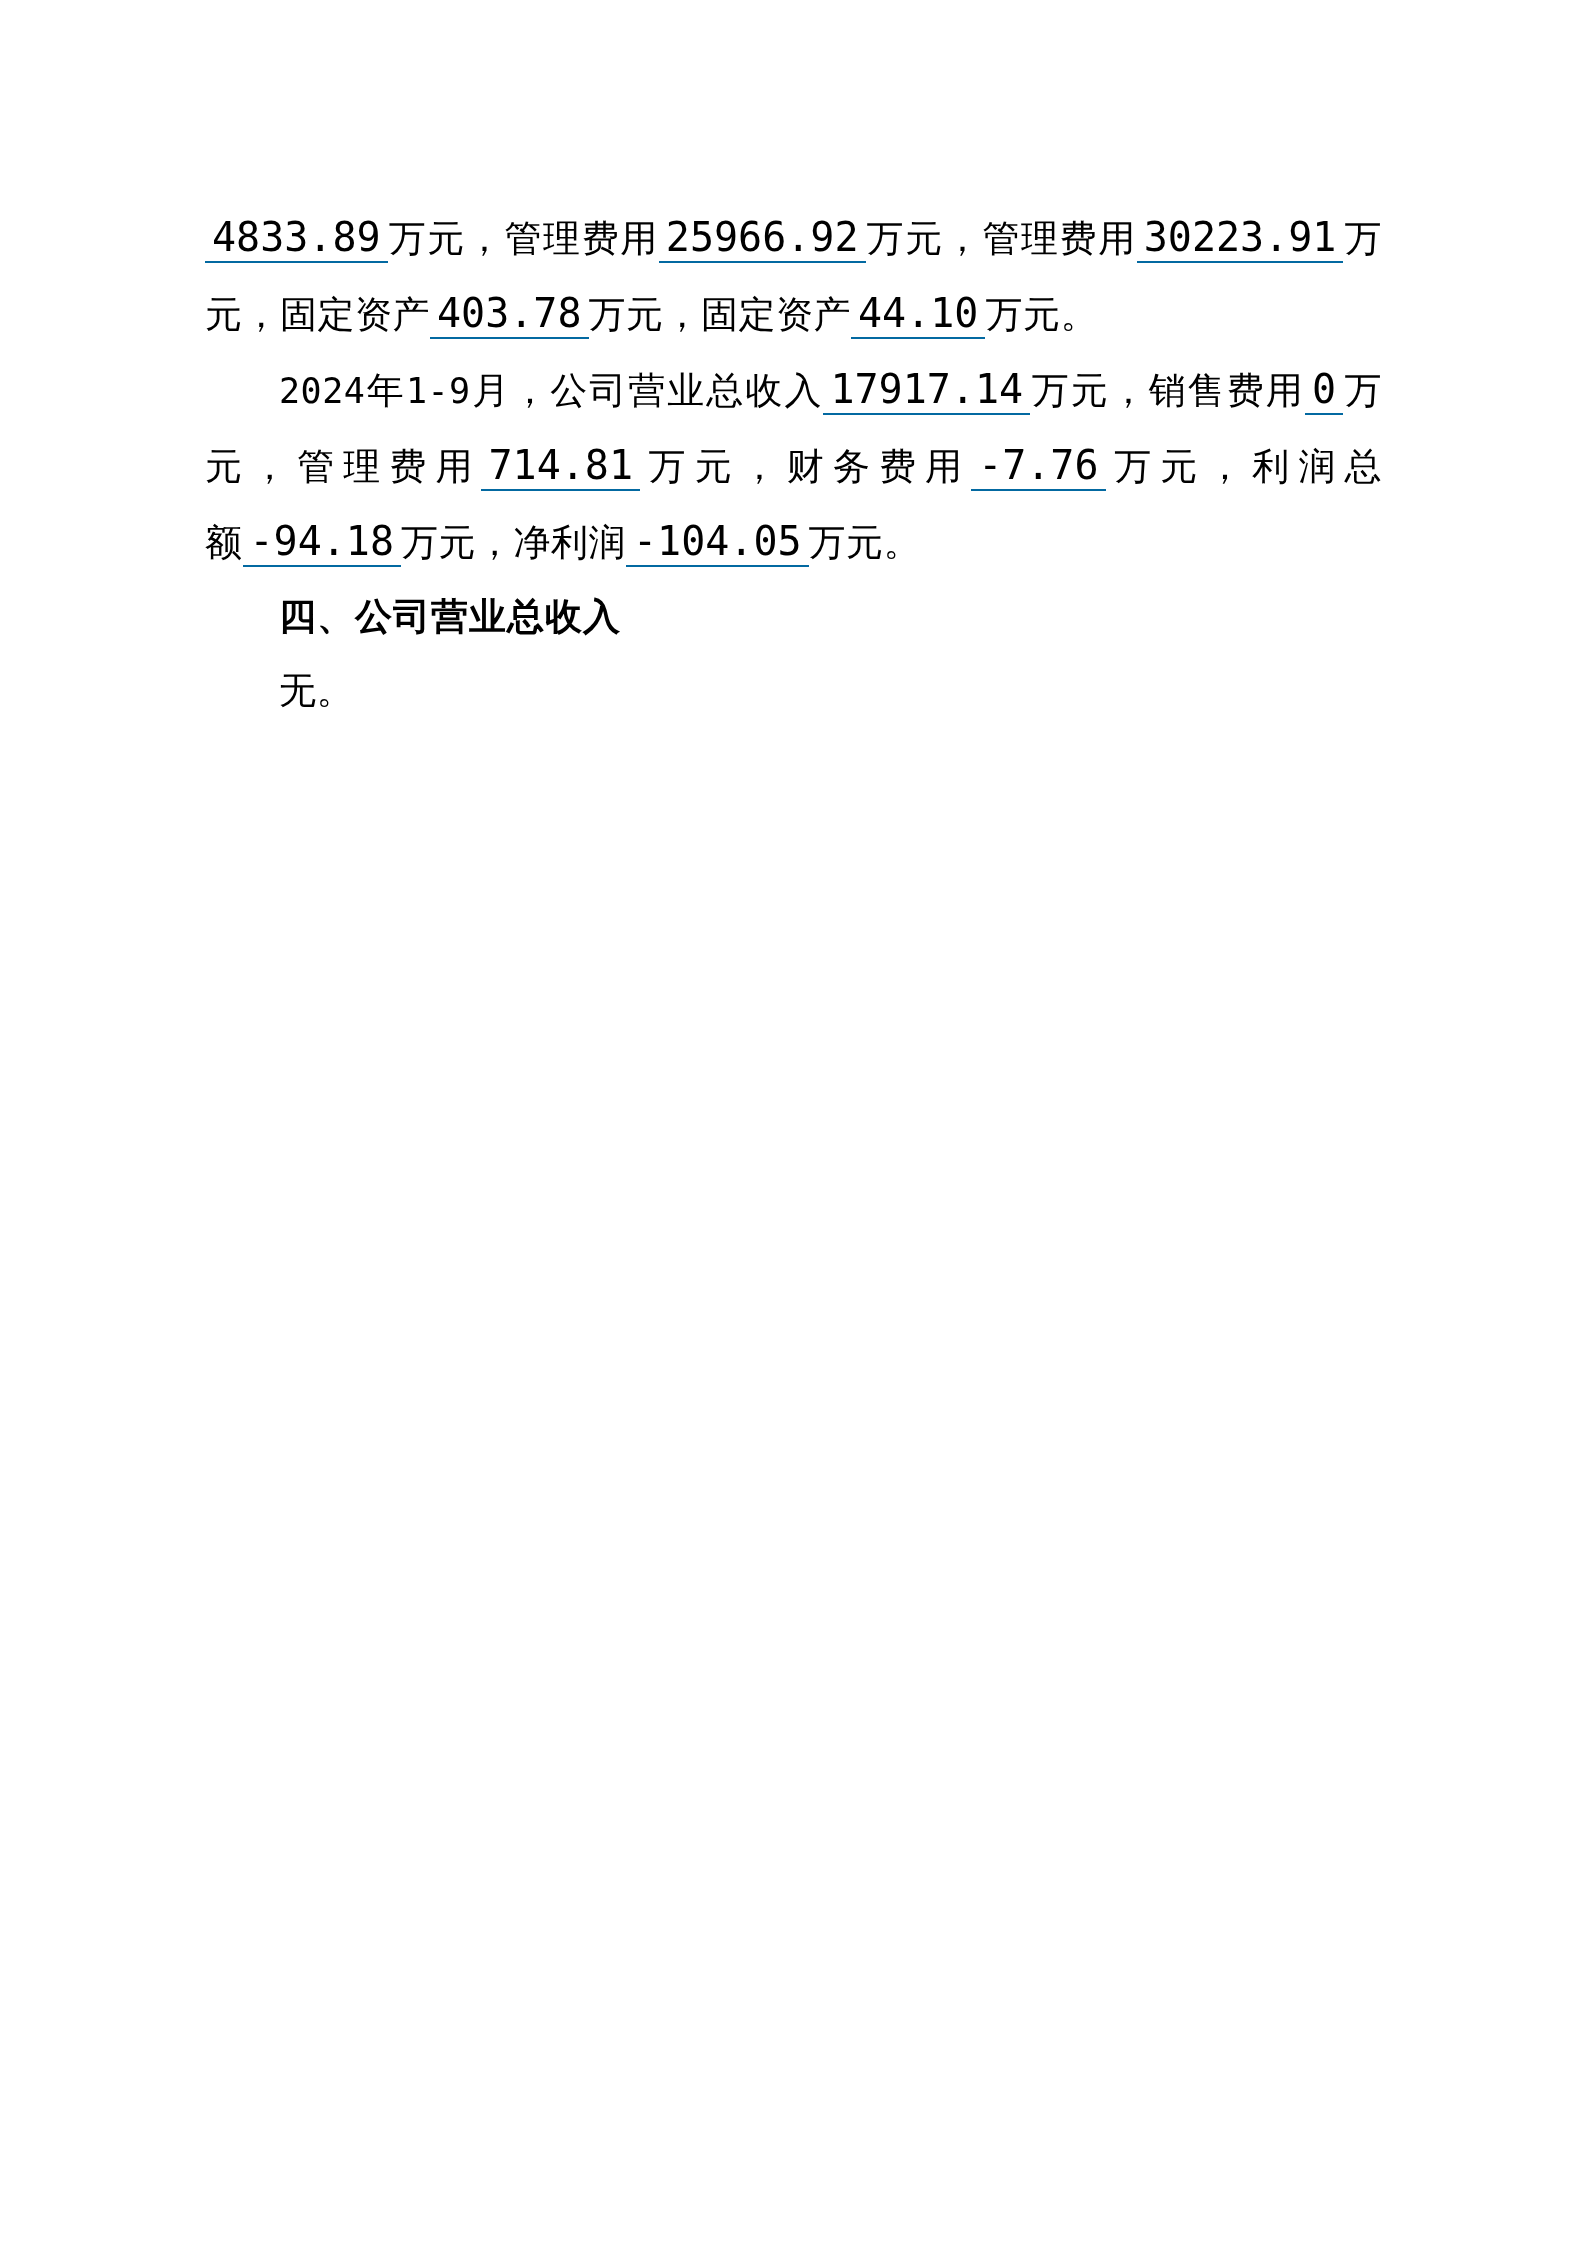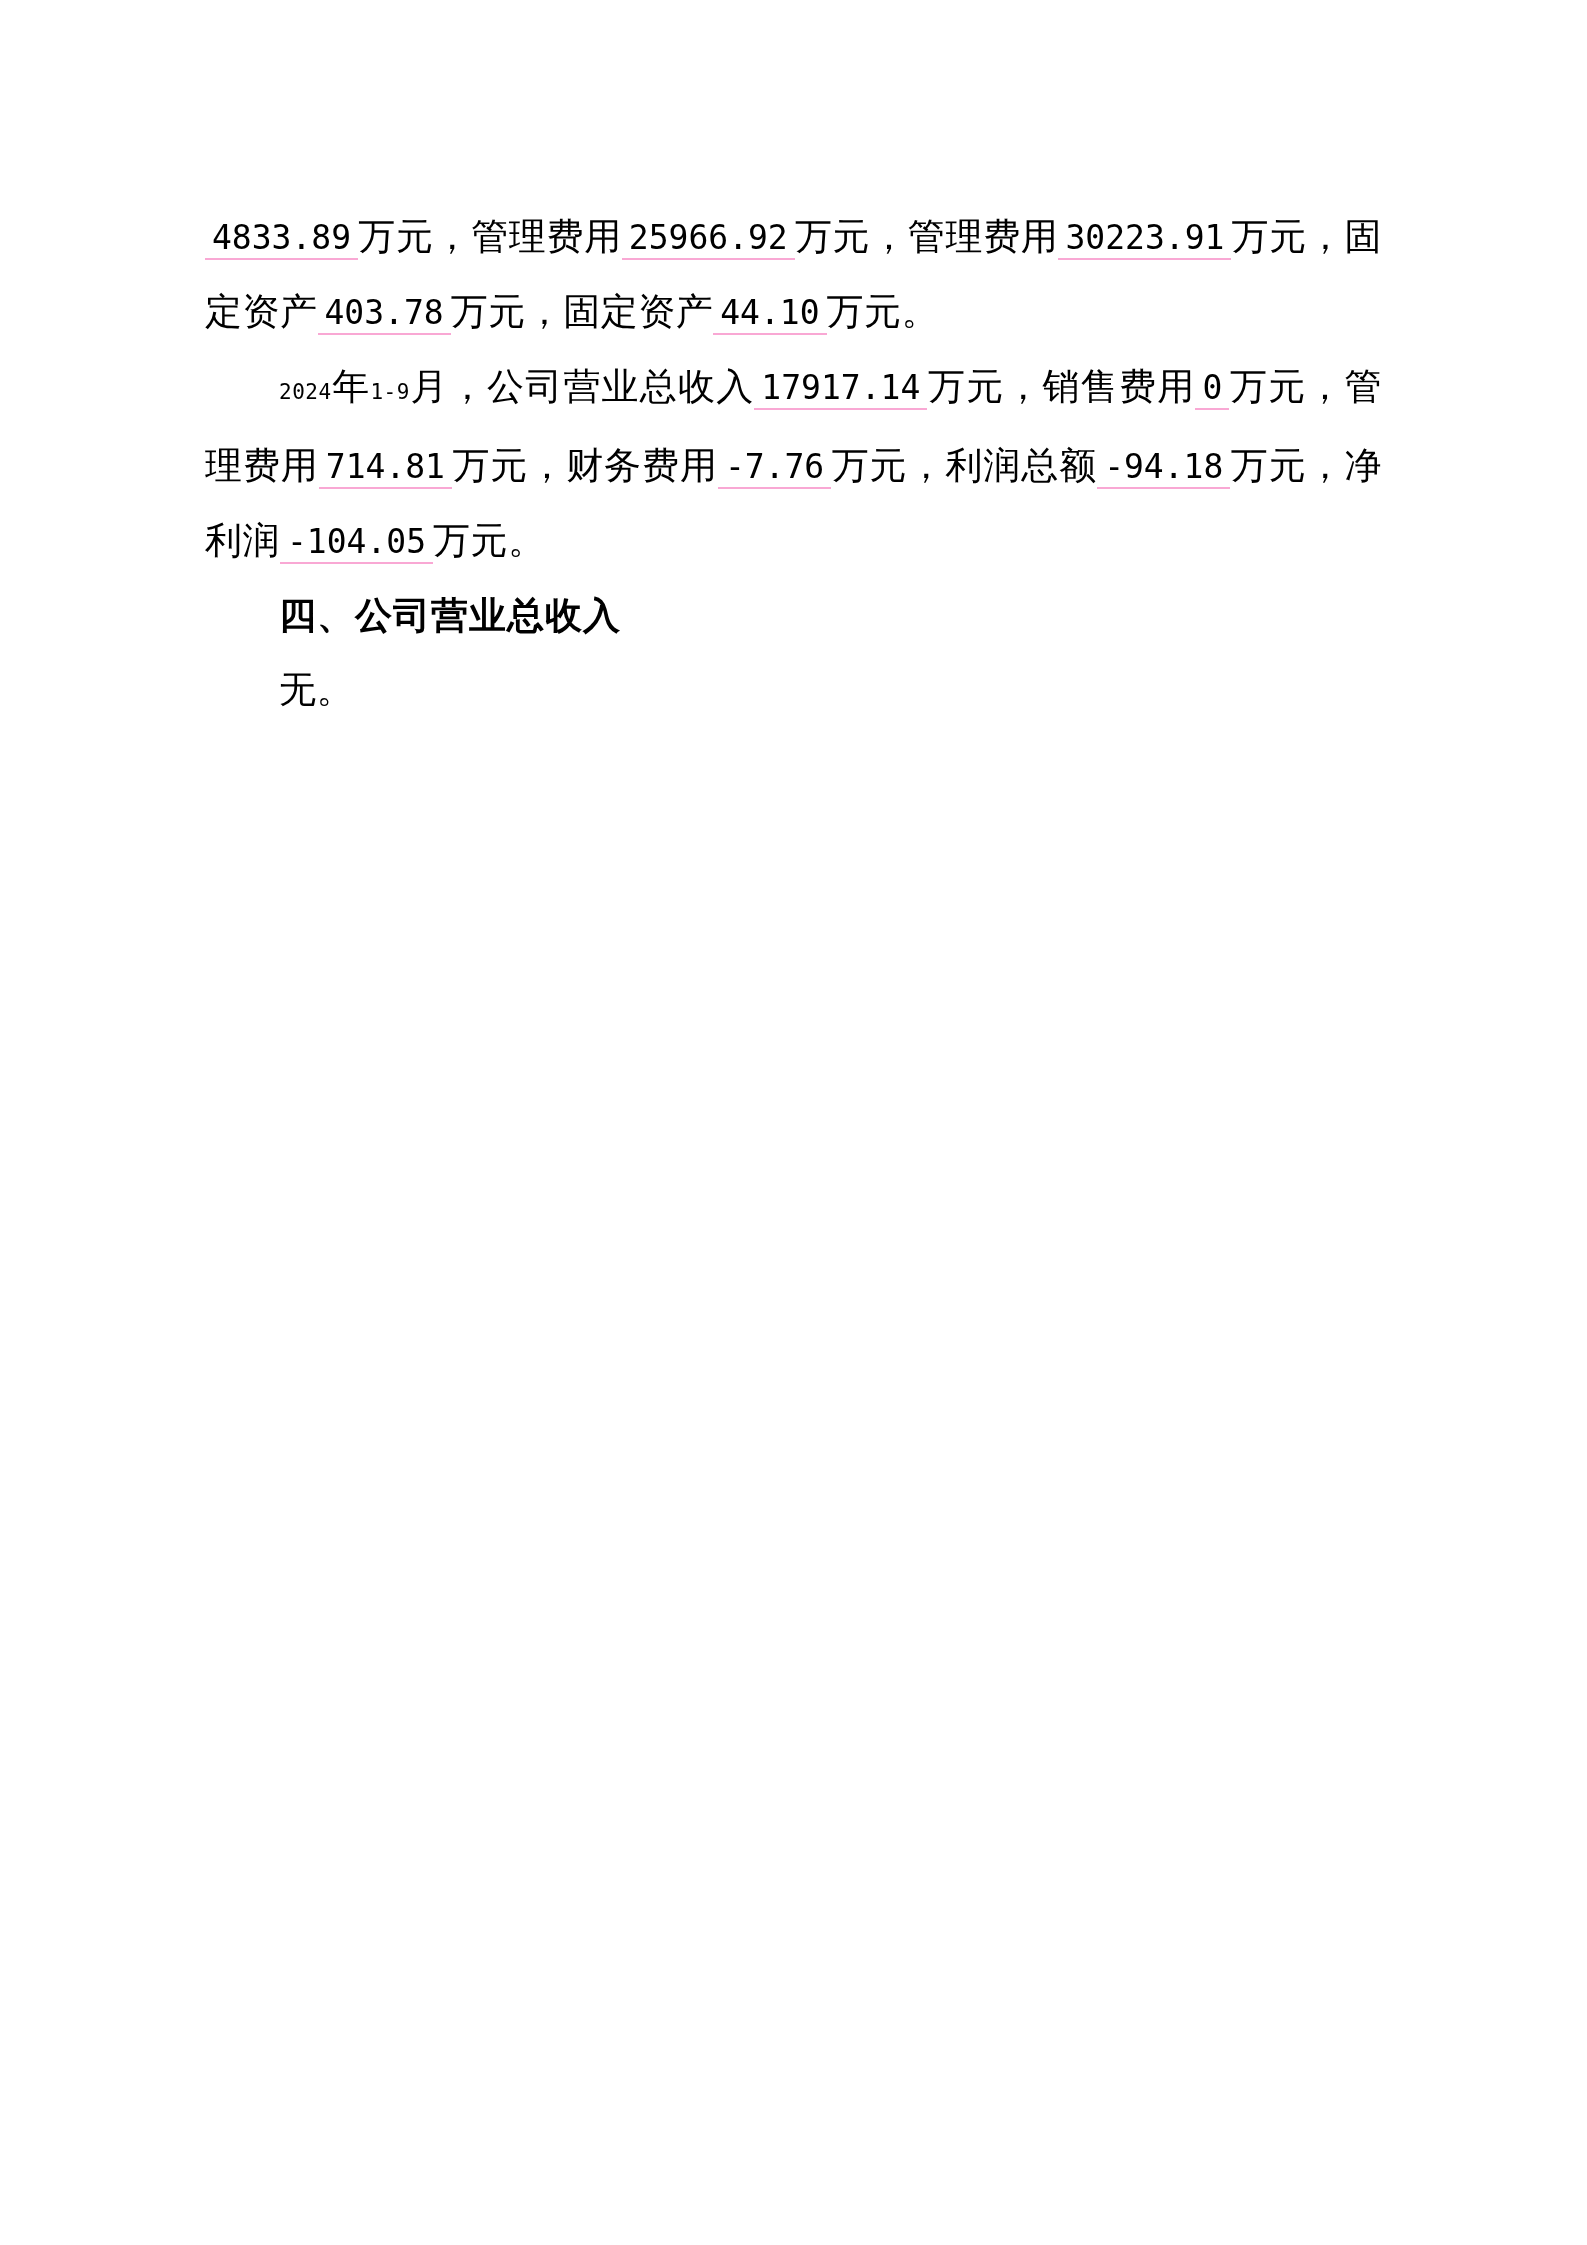--- a/index.html
+++ b/index.html
@@ -32,28 +32,28 @@
     text-align: justify;
     text-justify: inter-character;
     margin: 0;
     white-space: normal;
   }
   .indent {
     text-indent: 74px;
   }
   .num {
     font-family: "DejaVu Sans Mono", "Liberation Mono", monospace;
-    font-size: 33px;
+    font-size: 40px;
     letter-spacing: 0px;
-    border-bottom: 2px solid #f9a8d4;
+    border-bottom: 2px solid #0369a1;
     padding: 0 7px 1px 7px;
   }
   .lat {
     font-family: "DejaVu Sans Mono", "Liberation Mono", monospace;
-    font-size: 21px;
+    font-size: 35px;
   }
   .heading {
     font-family: "DejaVu Sans", "Liberation Sans", sans-serif;
     font-weight: bold;
     font-size: 37px;
     line-height: 74px;
     margin: 0;
     text-indent: 74px;
     letter-spacing: 1px;
   }

